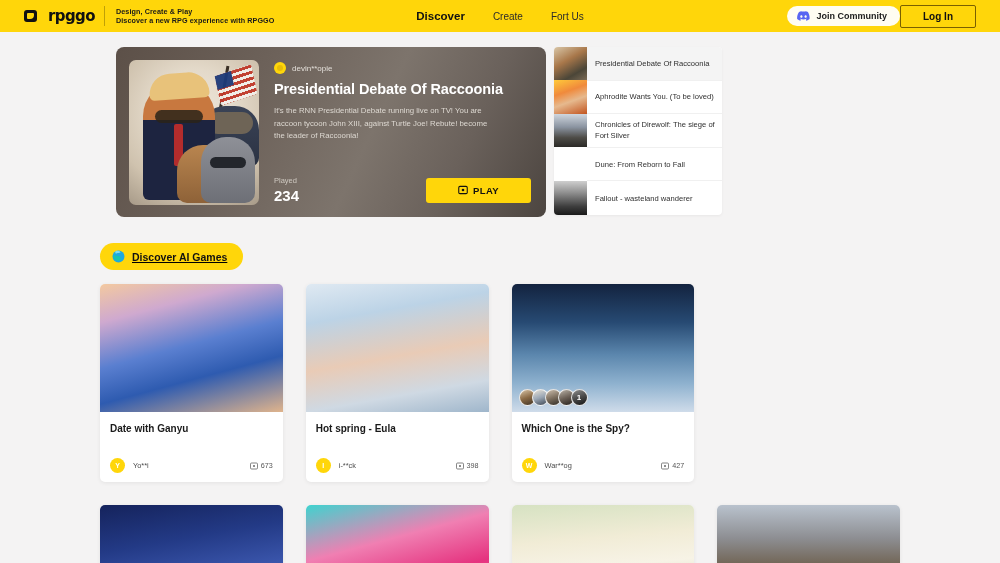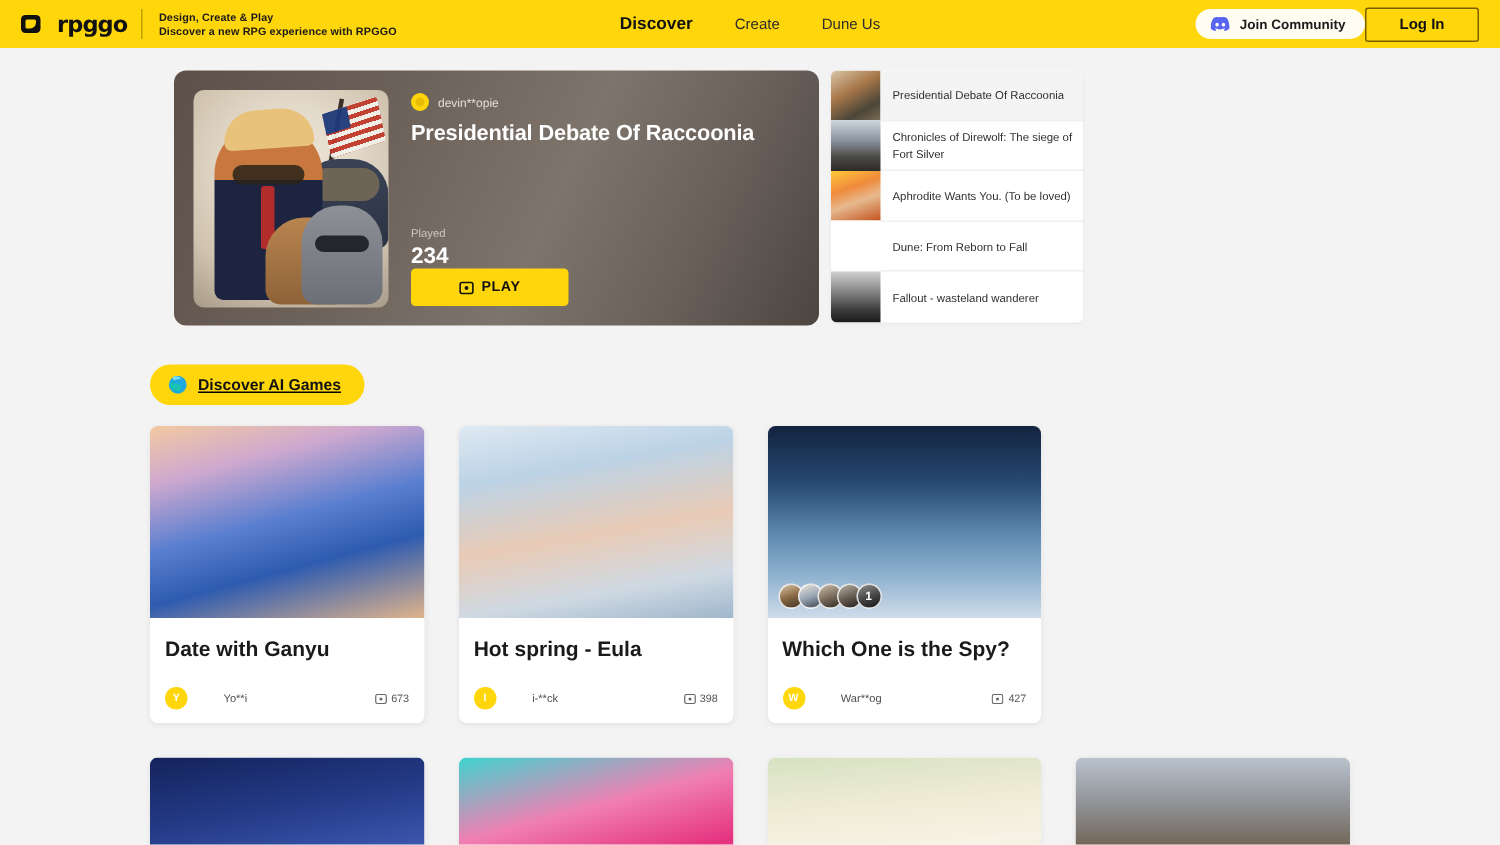--- a/index.html
+++ b/index.html
@@ -10,21 +10,21 @@
     font-family: "Liberation Sans", sans-serif;
     -webkit-font-smoothing: antialiased;
   }
 
   
   .header {
     height: 32px;
     background: #ffd60a;
     display: flex;
     align-items: center;
-    padding: 0 14px;
+    padding: 0 24px;
     position: relative;
   }
   .brand { display: flex; align-items: center; gap: 11px; }
   .logo-mark {
     width: 13px; height: 12px;
     background: #111;
     border-radius: 3px;
     position: relative;
     flex: 0 0 auto;
   }
@@ -233,23 +233,22 @@
   .hero-desc {
     margin-top: 8px;
     font-size: 7.8px;
     line-height: 1.62;
     color: #ded9d2;
     max-width: 225px;
   }
   .hero-foot {
     margin-top: auto;
     display: flex;
-    align-items: flex-start;
+    align-items: center;
     justify-content: space-between;
-    flex-direction: column;
   }
   .played-lbl { font-size: 7.5px; color: #cfc9c1; }
   .played-val { font-size: 15px; font-weight: 800; color: #fff; margin-top: 2px; }
   .btn-play {
     background: #ffd60a;
     border: none;
     border-radius: 3px;
     width: 105px; height: 25px;
     display: flex; align-items: center; justify-content: center;
     gap: 5px;
@@ -331,33 +330,33 @@
     position: relative;
   }
   .card-img {
     height: 128px;
     position: relative;
     background-size: cover;
     background-position: center;
   }
   .card-body { padding: 10px 10px 9px 10px; }
   .card-title {
-    font-size: 14px;
+    font-size: 10px;
     font-weight: 800;
     color: #1a1a1a;
     line-height: 1.45;
     min-height: 27px;
   }
   .card-meta {
     display: flex;
     align-items: center;
     justify-content: space-between;
     margin-top: 9px;
   }
-  .meta-left { display: flex; align-items: center; gap: 24px; }
+  .meta-left { display: flex; align-items: center; gap: 8px; }
   .avatar {
     width: 15px; height: 15px;
     border-radius: 50%;
     display: flex; align-items: center; justify-content: center;
     font-size: 7px;
     font-weight: 700;
     color: #fff;
     flex: 0 0 auto;
   }
   .meta-name { font-size: 7.4px; color: #4b4b4b; }
@@ -422,21 +421,21 @@
   </div>
   <div class="brand-divider"></div>
   <div class="tagline">
     <div>Design, Create &amp; Play</div>
     <div>Discover a new RPG experience with RPGGO</div>
   </div>
 
   <div class="nav">
     <div class="nav-item active">Discover</div>
     <div class="nav-item">Create</div>
-    <div class="nav-item">Dune Us</div>
+    <div class="nav-item">Fort Us</div>
   </div>
 
   <div class="header-right">
     <div class="btn-community">
       <svg class="discord-ico" viewBox="0 0 24 18">
         <path fill="#5865F2" d="M20.3 1.6A19 19 0 0 0 15.6.2l-.3.6a17.6 17.6 0 0 0-6.6 0L8.4.2a19 19 0 0 0-4.7 1.4C.7 6.1-.1 10.4.3 14.7a19.2 19.2 0 0 0 5.8 2.9l1.2-1.9c-.6-.3-1.3-.6-1.9-1l.5-.4a13.7 13.7 0 0 0 11.7 0l.5.4c-.6.4-1.2.7-1.9 1l1.2 1.9a19.1 19.1 0 0 0 5.8-2.9c.5-5-.8-9.2-2.9-13.1ZM8.1 12.1c-1.1 0-2.1-1-2.1-2.3s.9-2.4 2.1-2.4 2.1 1.1 2.1 2.4-.9 2.3-2.1 2.3Zm7.8 0c-1.1 0-2.1-1-2.1-2.3s.9-2.4 2.1-2.4 2.1 1.1 2.1 2.4-.9 2.3-2.1 2.3Z"></path>
       </svg>
       <span class="lbl">Join Community</span>
     </div>
     <button class="btn-login">Log In</button>
@@ -459,20 +458,21 @@
           <div class="r-small-a"></div>
           <div class="r-small-b"></div>
         </div>
 
         <div class="hero-body">
           <div class="hero-author">
             <span class="av"></span>
             <span class="nm">devin**opie</span>
           </div>
           <div class="hero-title">Presidential Debate Of Raccoonia</div>
+          <div class="hero-desc">It's the RNN Presidential Debate running live on TV! You are raccoon tycoon John XIII, against Turtle Joe! Rebute! become the leader of Raccoonia!</div>
 
           <div class="hero-foot">
             <div>
               <div class="played-lbl">Played</div>
               <div class="played-val">234</div>
             </div>
             <button class="btn-play">
               <svg class="play-ico" viewBox="0 0 16 16">
                 <rect x="1.2" y="2.2" width="13.6" height="11.6" rx="2" fill="none" stroke="#111" stroke-width="1.7"></rect>
                 <circle cx="8" cy="8" r="2.1" fill="#111"></circle>
@@ -482,26 +482,26 @@
           </div>
         </div>
       </div>
 
       <div class="hero-list">
         <div class="hl-row active">
           <div class="hl-thumb t0"></div>
           <div class="hl-txt">Presidential Debate Of Raccoonia</div>
         </div>
         <div class="hl-row">
+          <div class="hl-thumb t1"></div>
+          <div class="hl-txt">Aphrodite Wants You. (To be loved)</div>
+        </div>
+        <div class="hl-row">
           <div class="hl-thumb t2"></div>
           <div class="hl-txt">Chronicles of Direwolf: The siege of Fort Silver</div>
-        </div>
-        <div class="hl-row">
-          <div class="hl-thumb t1"></div>
-          <div class="hl-txt">Aphrodite Wants You. (To be loved)</div>
         </div>
         <div class="hl-row">
           <div class="hl-thumb t3"></div>
           <div class="hl-txt">Dune: From Reborn to Fall</div>
         </div>
         <div class="hl-row">
           <div class="hl-thumb t4"></div>
           <div class="hl-txt">Fallout - wasteland wanderer</div>
         </div>
       </div>

